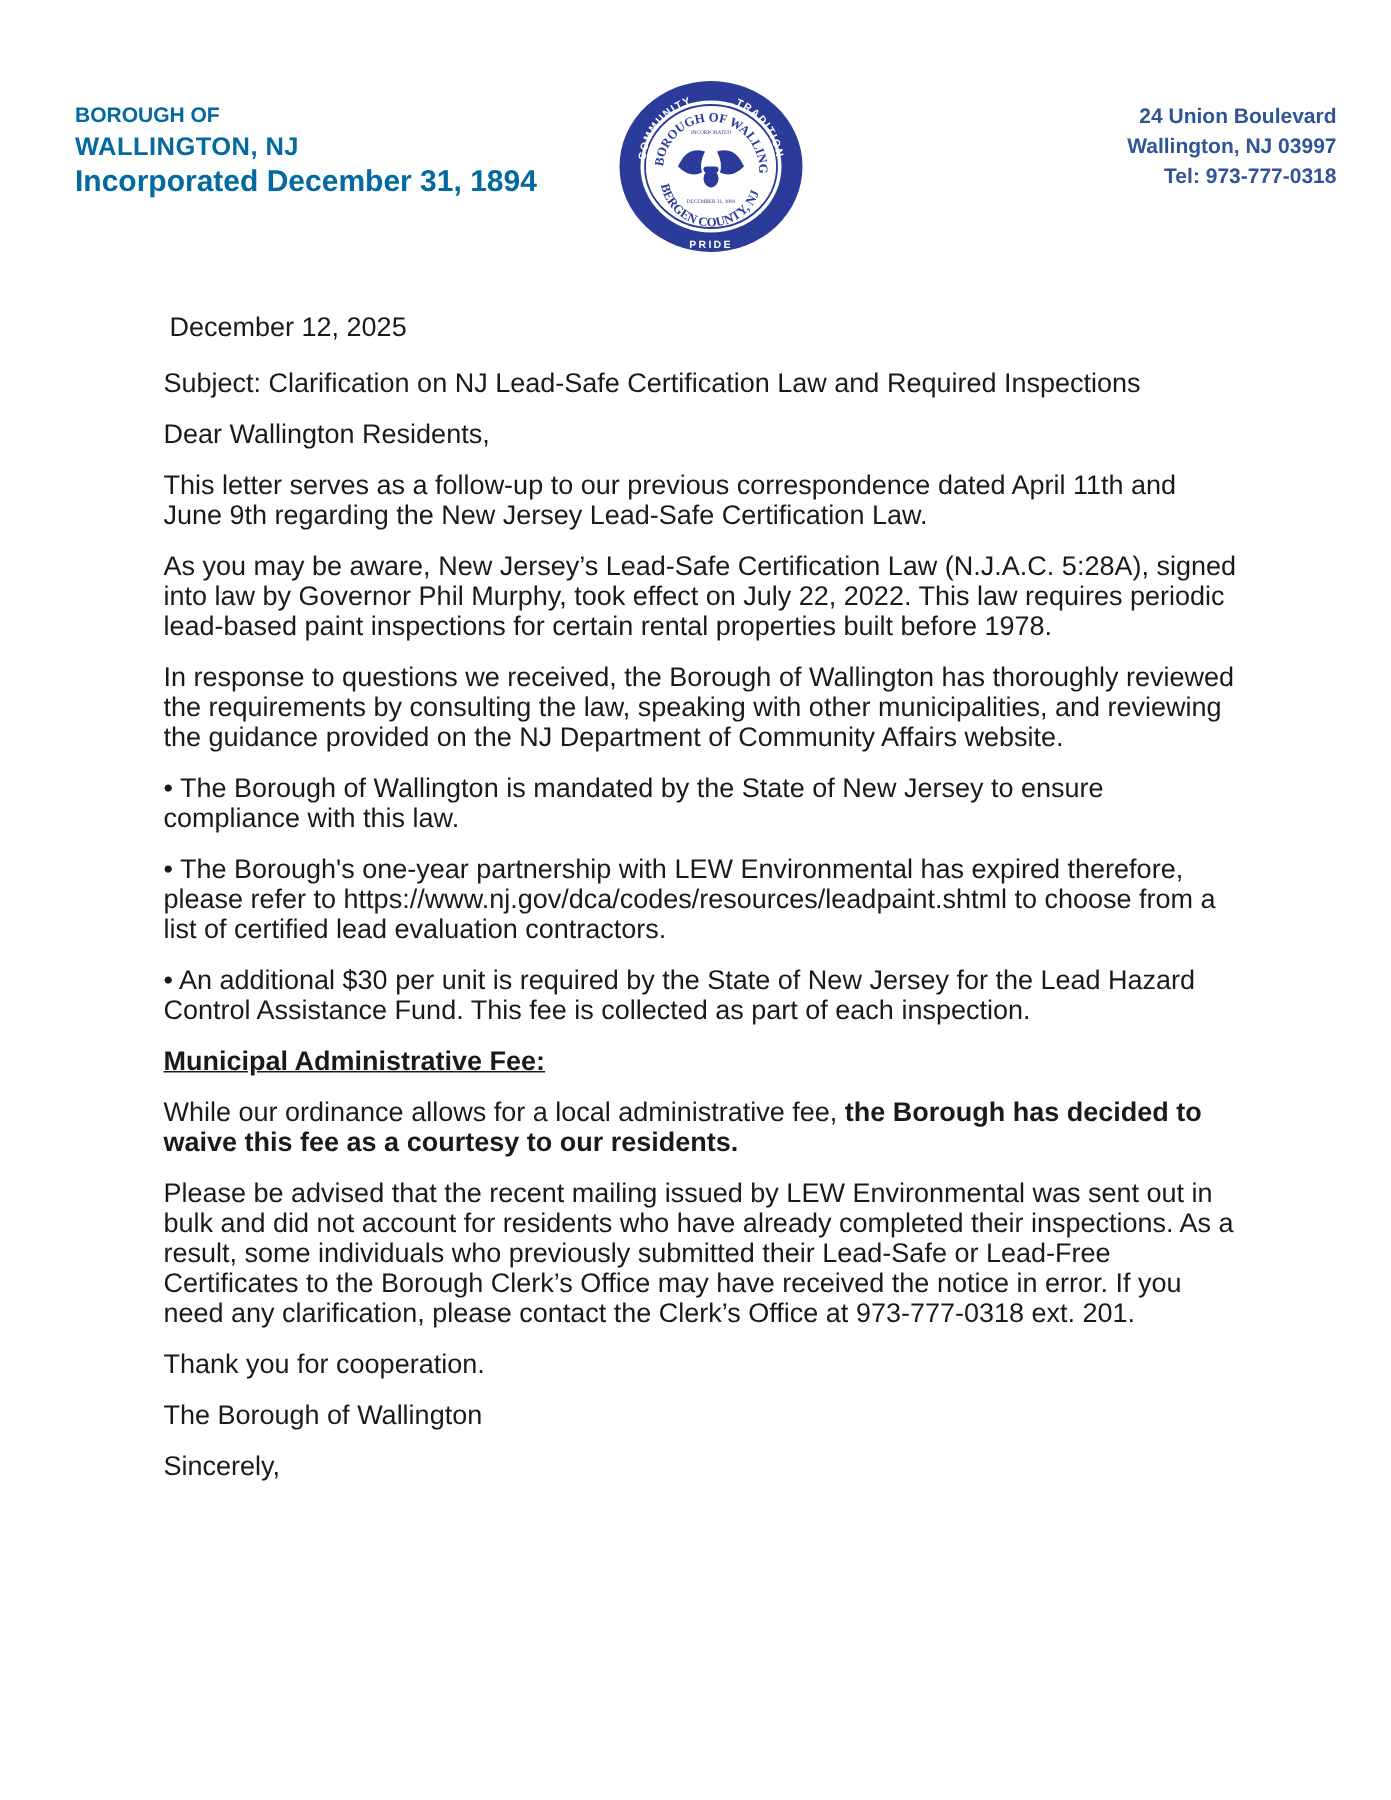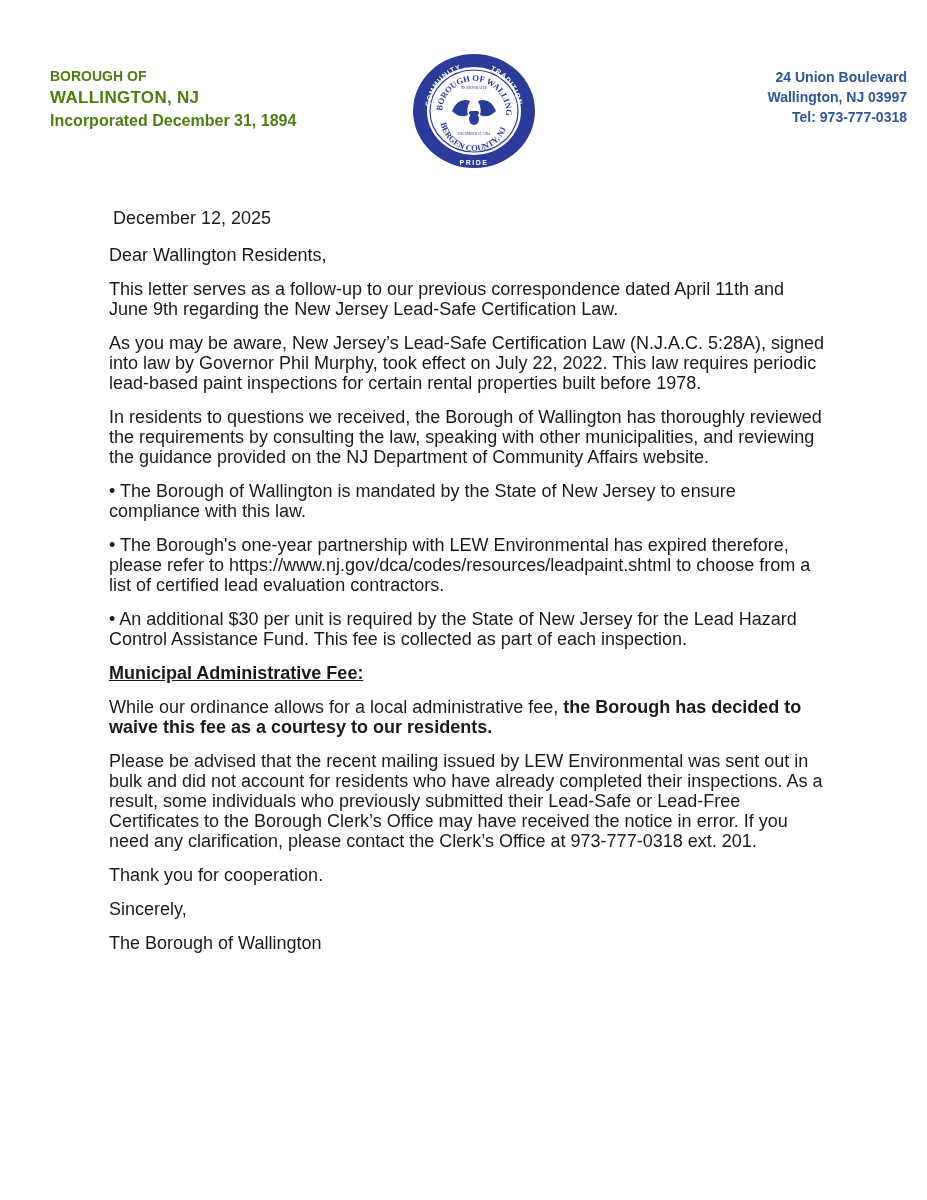--- a/index.html
+++ b/index.html
@@ -2,30 +2,30 @@
 <html><head>
   <meta charset="utf-8">
   <style>
     html, body { margin: 0; padding: 0; background: #ffffff; }
     body {
       width: 927px; height: 1200px; position: relative; overflow: hidden;
       font-family: "Liberation Sans", "DejaVu Sans", sans-serif;
       color: #1a1a1a;
     }
     .letterhead-left {
-      position: absolute; left: 50px; top: 67px; color: #4d7c0f;
+      position: absolute; left: 50px; top: 67px; color: #0369a1;
     }
     .lh-small { font-size: 14px; font-weight: bold; line-height: 18px; }
     .lh-big {
       font-family: Liberation Sans, sans-serif;
       font-size: 17px; font-weight: bold; line-height: 26px; letter-spacing: 0.3px;
     }
-    .lh-inc { font-size: 16px; font-weight: bold; line-height: 20px; }
+    .lh-inc { font-size: 20px; font-weight: bold; line-height: 20px; }
     .letterhead-right {
-      position: absolute; right: 20px; top: 67px; text-align: right;
+      position: absolute; right: 36px; top: 67px; text-align: right;
       color: #2f5597; font-size: 14px; font-weight: bold; line-height: 20px;
     }
     .seal { position: absolute; left: 412px; top: 53px; width: 124px; height: 116px; }
     .body {
       position: absolute; left: 109px; top: 208px; width: 715px;
       font-size: 18px; line-height: 20px;
     }
     .body p { margin: 0 0 14px 0; }
     .date { padding-left: 4px; margin-bottom: 17px !important; }
     .heading { font-weight: bold; text-decoration: underline; }
@@ -72,26 +72,27 @@
 </svg>
 
 <div class="letterhead-right">
   <div>24 Union Boulevard</div>
   <div>Wallington, NJ 03997</div>
   <div>Tel: 973-777-0318</div>
 </div>
 
 <div class="body">
   <p class="date">December 12, 2025</p>
+  <p>Subject: Clarification on NJ Lead-Safe Certification Law and Required Inspections</p>
   <p>Dear Wallington Residents,</p>
   <p>This letter serves as a follow-up to our previous correspondence dated April 11th and June 9th regarding the New Jersey Lead-Safe Certification Law.</p>
   <p>As you may be aware, New Jersey’s Lead-Safe Certification Law (N.J.A.C. 5:28A), signed into law by Governor Phil Murphy, took effect on July 22, 2022. This law requires periodic lead-based paint inspections for certain rental properties built before 1978.</p>
-  <p>In residents to questions we received, the Borough of Wallington has thoroughly reviewed the requirements by consulting the law, speaking with other municipalities, and reviewing the guidance provided on the NJ Department of Community Affairs website.</p>
+  <p>In response to questions we received, the Borough of Wallington has thoroughly reviewed the requirements by consulting the law, speaking with other municipalities, and reviewing the guidance provided on the NJ Department of Community Affairs website.</p>
   <p>• The Borough of Wallington is mandated by the State of New Jersey to ensure compliance with this law.</p>
   <p>• The Borough's one-year partnership with LEW Environmental has expired therefore, please refer to https://www.nj.gov/dca/codes/resources/leadpaint.shtml to choose from a list of certified lead evaluation contractors.</p>
   <p>• An additional $30 per unit is required by the State of New Jersey for the Lead Hazard Control Assistance Fund. This fee is collected as part of each inspection.</p>
   <p class="heading">Municipal Administrative Fee:</p>
   <p><span>While our ordinance allows for a local administrative fee, </span><span class="bold">the Borough has decided to waive this fee as a courtesy to our residents.</span></p>
   <p>Please be advised that the recent mailing issued by LEW Environmental was sent out in bulk and did not account for residents who have already completed their inspections. As a result, some individuals who previously submitted their Lead-Safe or Lead-Free Certificates to the Borough Clerk’s Office may have received the notice in error. If you need any clarification, please contact the Clerk’s Office at 973-777-0318 ext. 201.</p>
   <p>Thank you for cooperation.</p>
+  <p>The Borough of Wallington</p>
   <p>Sincerely,</p>
-  <p>The Borough of Wallington</p>
 </div>
 
 </body></html>

